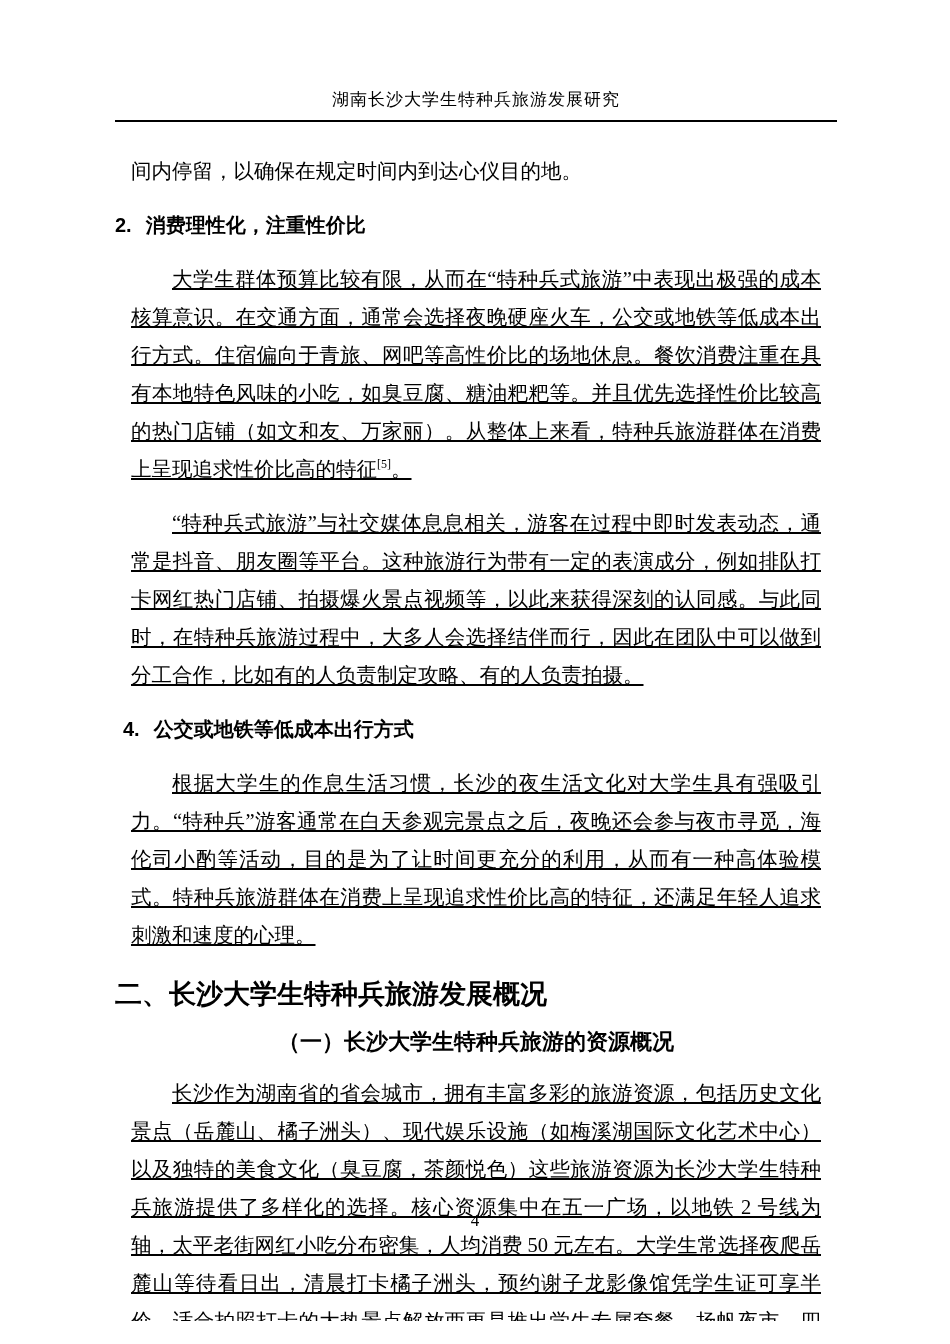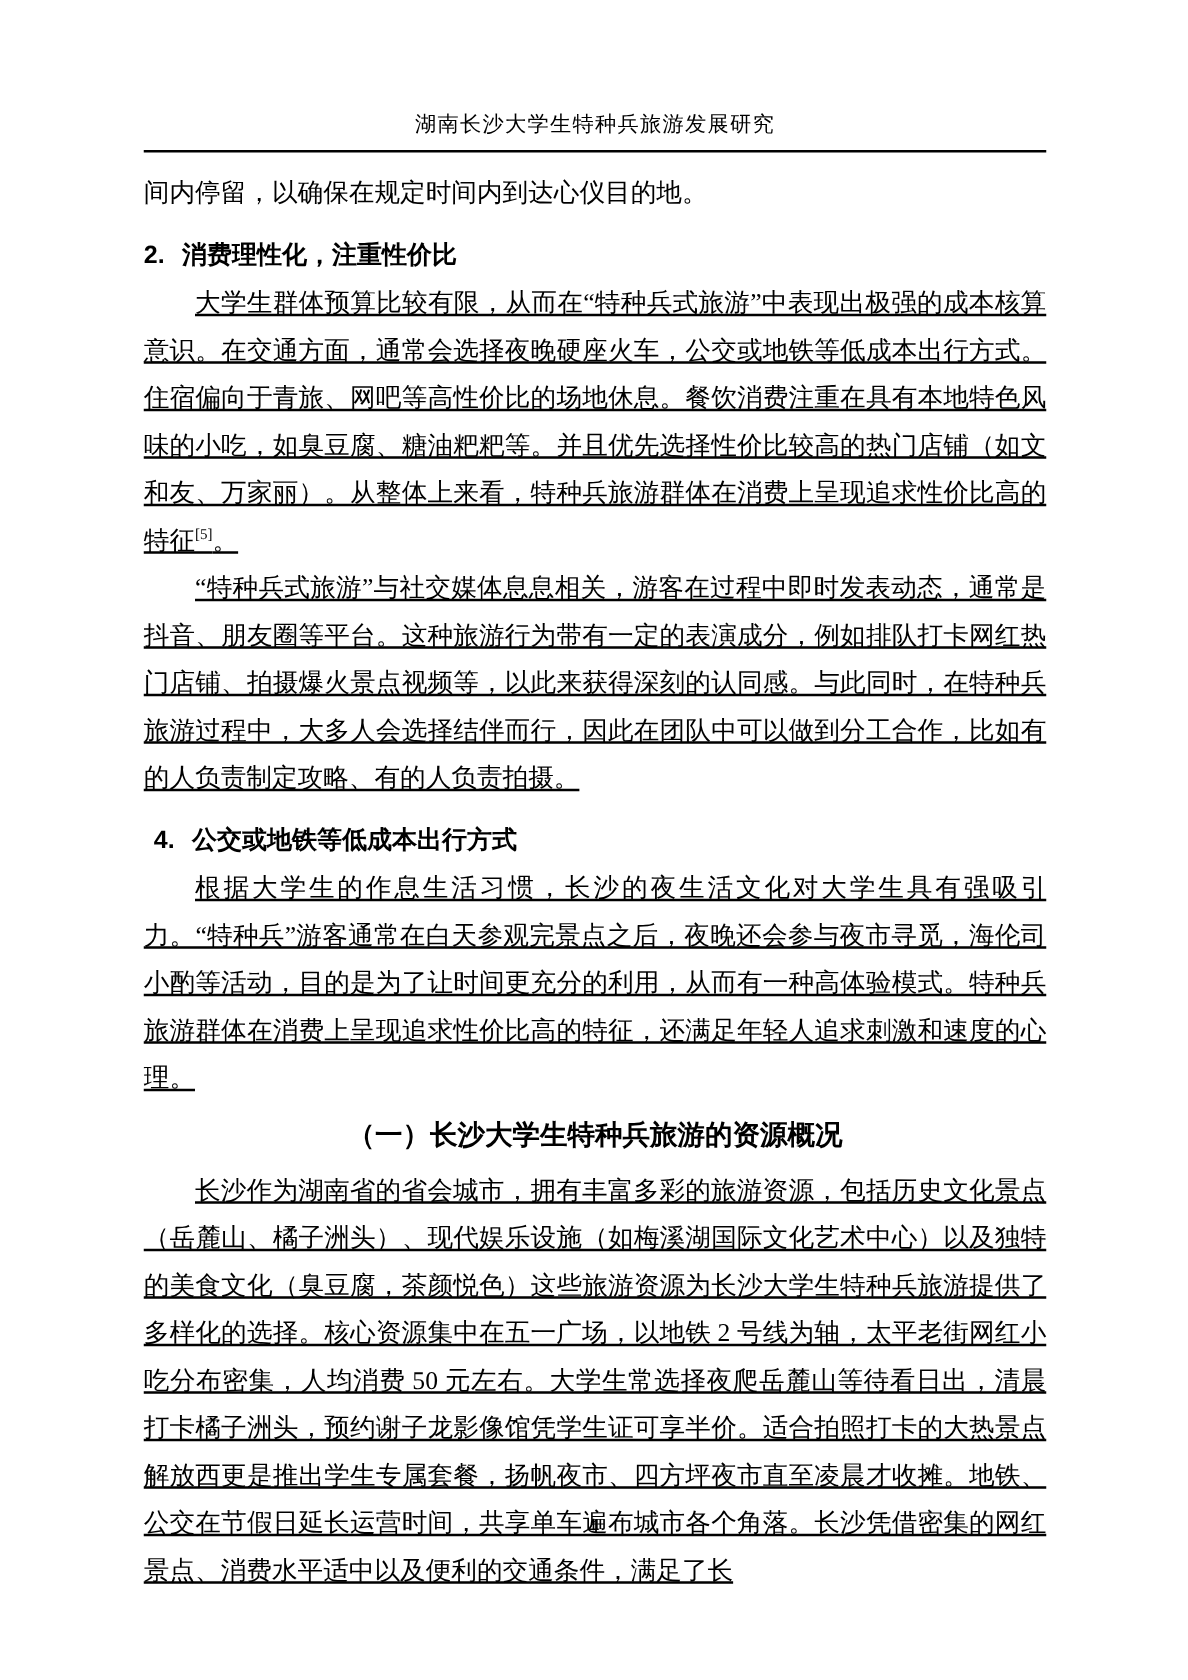--- a/index.html
+++ b/index.html
@@ -27,21 +27,21 @@
   .content {
     position: absolute;
     top: 136px;
     left: 115px;
     right: 113px;
   }
   .para {
     font-size: 20.5px;
     line-height: 38px;
     text-align: justify;
-    margin: 0;
+    margin: 16px;
     word-break: break-all;
   }
   .indent { text-indent: 2em; text-decoration: underline; }
   .num-heading {
     font-family: "Liberation Sans", "DejaVu Sans", sans-serif;
     font-weight: bold;
     font-size: 20px;
     line-height: 38px;
     margin: 11px 0 1px 0;
   }
@@ -99,20 +99,21 @@
 
 
     <p class="para indent">“特种兵式旅游”与社交媒体息息相关，游客在过程中即时发表动态，通常是抖音、朋友圈等平台。这种旅游行为带有一定的表演成分，例如排队打卡网红热门店铺、拍摄爆火景点视频等，以此来获得深刻的认同感。与此同时，在特种兵旅游过程中，大多人会选择结伴而行，因此在团队中可以做到分工合作，比如有的人负责制定攻略、有的人负责拍摄。</p>
 
     <div class="num-heading pad4">
       <span class="h-num">4.</span><span>公交或地铁等低成本出行方式</span>
     </div>
 
     <p class="para indent">根据大学生的作息生活习惯，长沙的夜生活文化对大学生具有强吸引力。“特种兵”游客通常在白天参观完景点之后，夜晚还会参与夜市寻觅，海伦司小酌等活动，目的是为了让时间更充分的利用，从而有一种高体验模式。特种兵旅游群体在消费上呈现追求性价比高的特征，还满足年轻人追求刺激和速度的心理。</p>
 
+    <div class="section-heading">二、长沙大学生特种兵旅游发展概况</div>
 
     <div class="sub-heading">（一）长沙大学生特种兵旅游的资源概况</div>
 
     <p class="para indent">长沙作为湖南省的省会城市，拥有丰富多彩的旅游资源，包括历史文化景点（岳麓山、橘子洲头）、现代娱乐设施（如梅溪湖国际文化艺术中心）以及独特的美食文化（臭豆腐，茶颜悦色）这些旅游资源为长沙大学生特种兵旅游提供了多样化的选择。核心资源集中在五一广场，以地铁 2 号线为轴，太平老街网红小吃分布密集，人均消费 50 元左右。大学生常选择夜爬岳麓山等待看日出，清晨打卡橘子洲头，预约谢子龙影像馆凭学生证可享半价。适合拍照打卡的大热景点解放西更是推出学生专属套餐，扬帆夜市、四方坪夜市直至凌晨才收摊。地铁、公交在节假日延长运营时间，共享单车遍布城市各个角落。长沙凭借密集的网红景点、消费水平适中以及便利的交通条件，满足了长</p>
 
   </div>
 
   <div class="footer">
     <span>4</span>
   </div>

